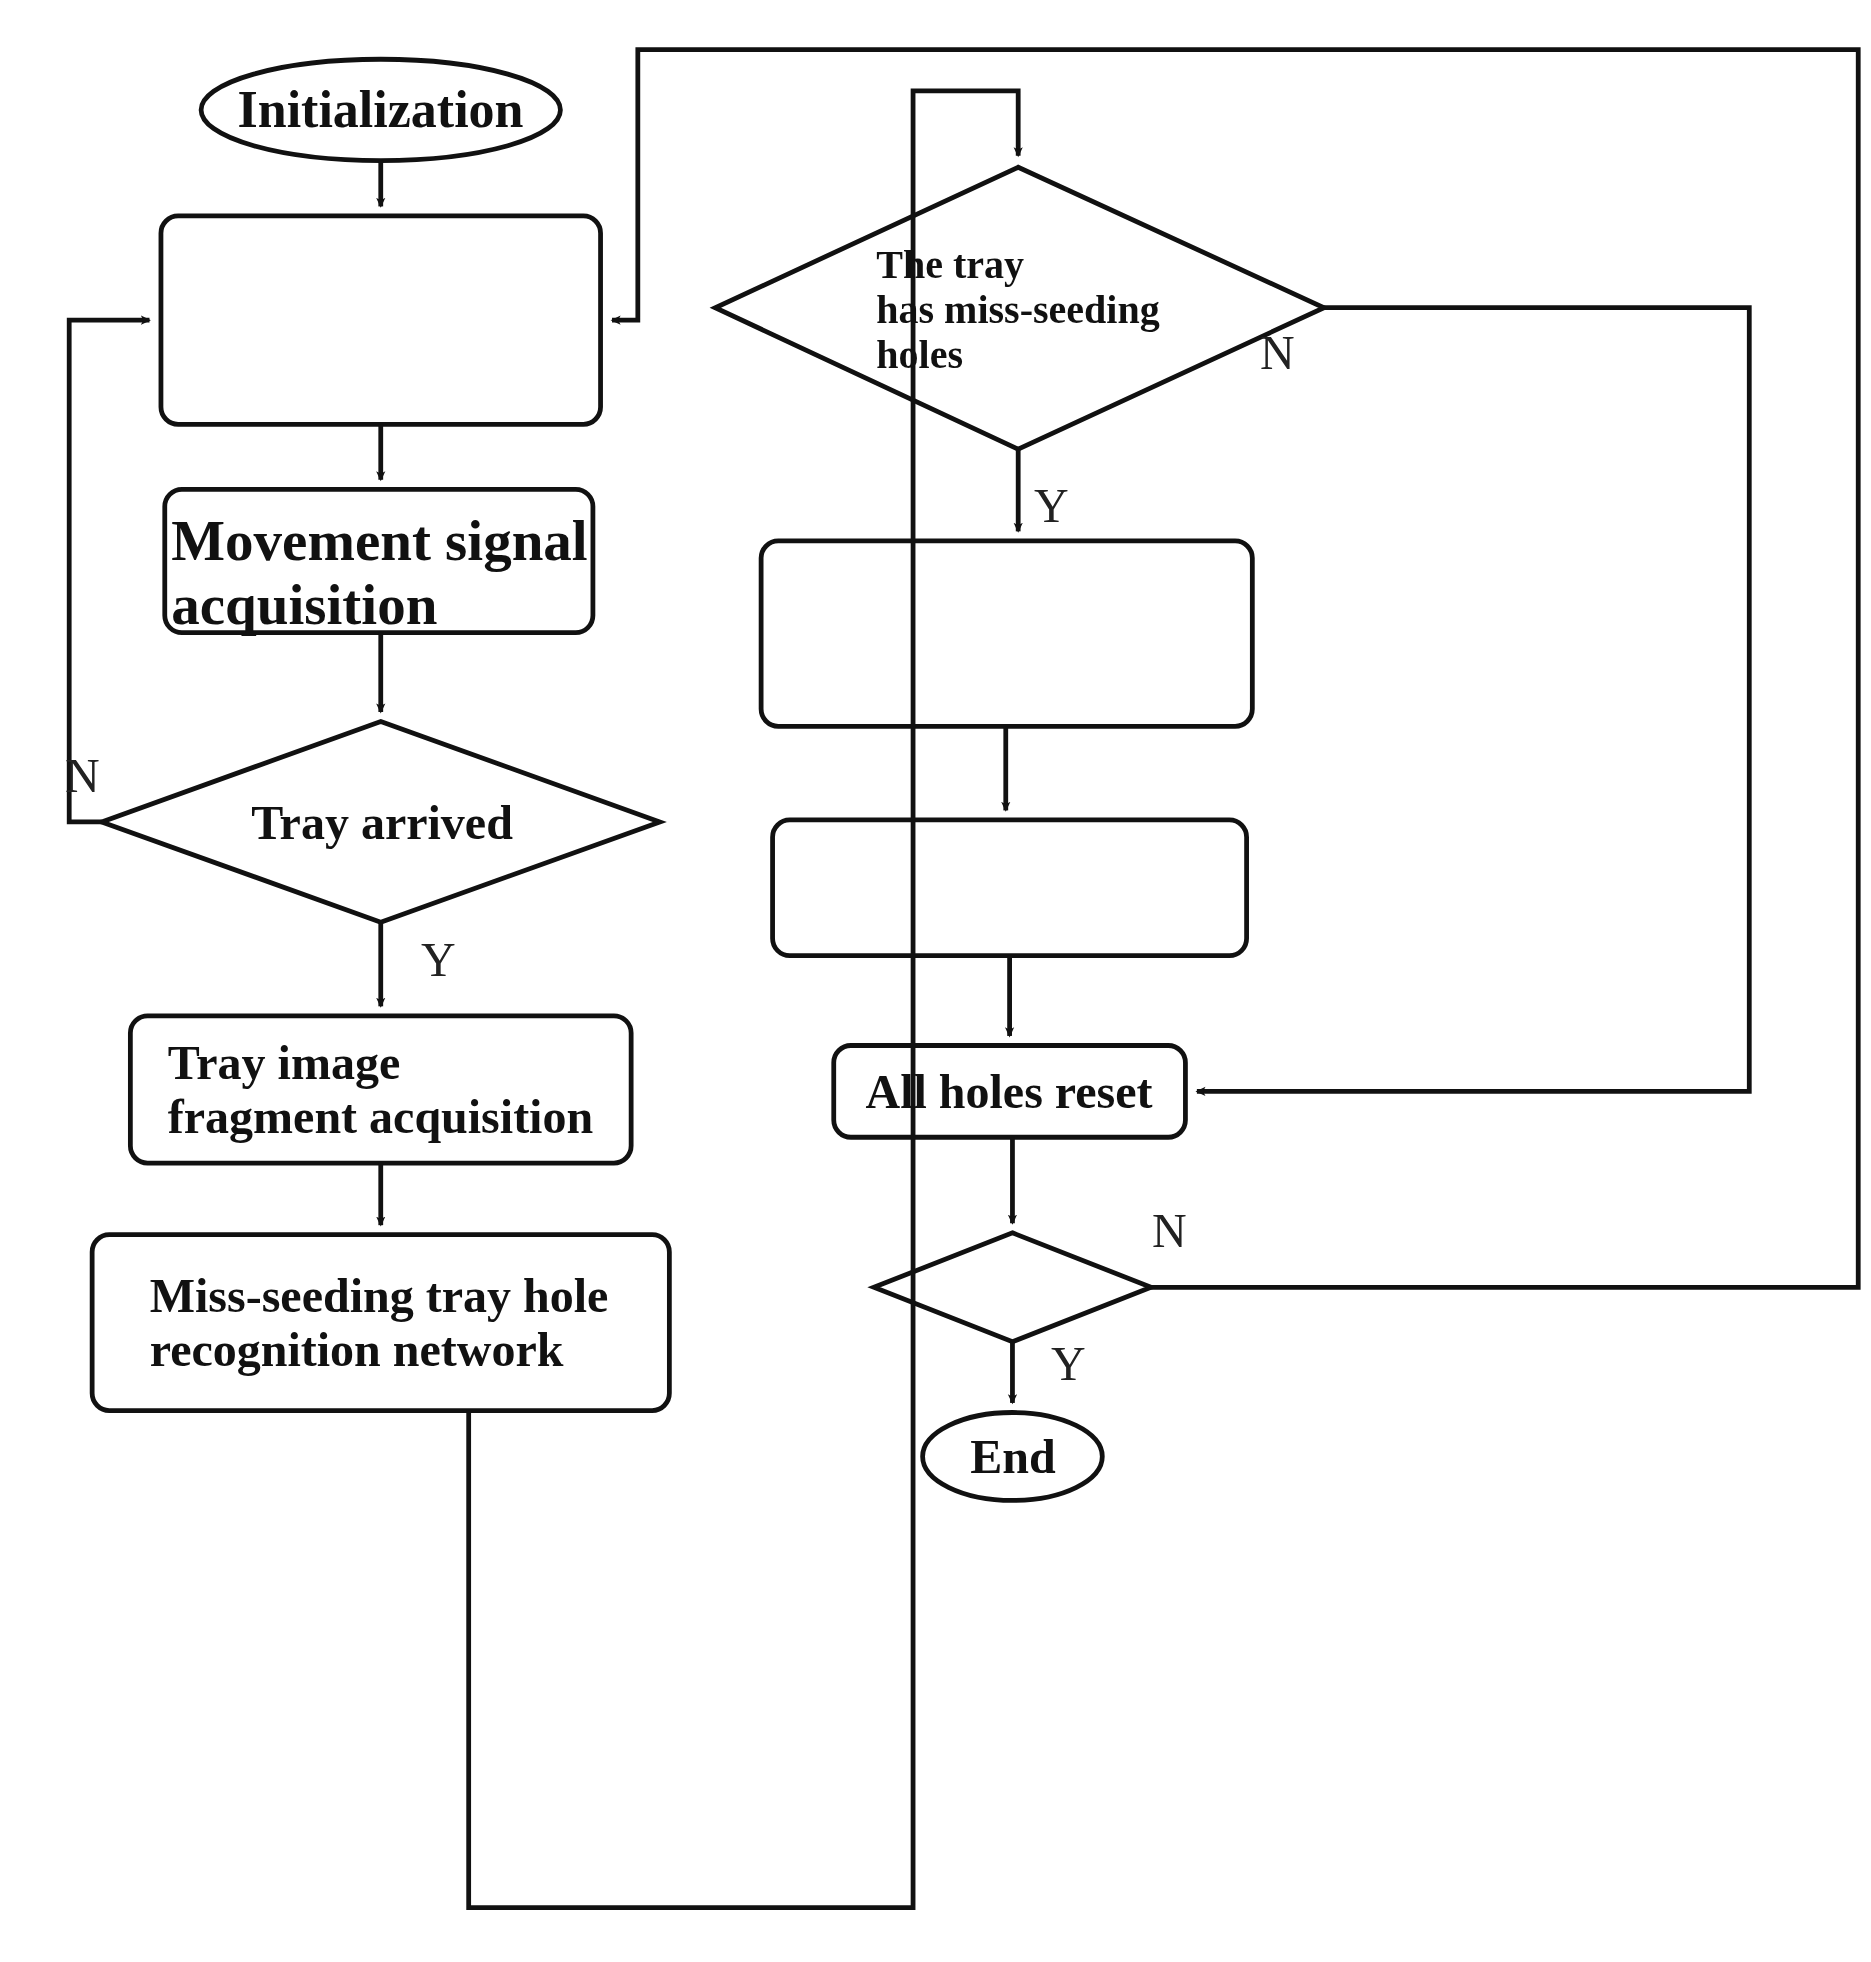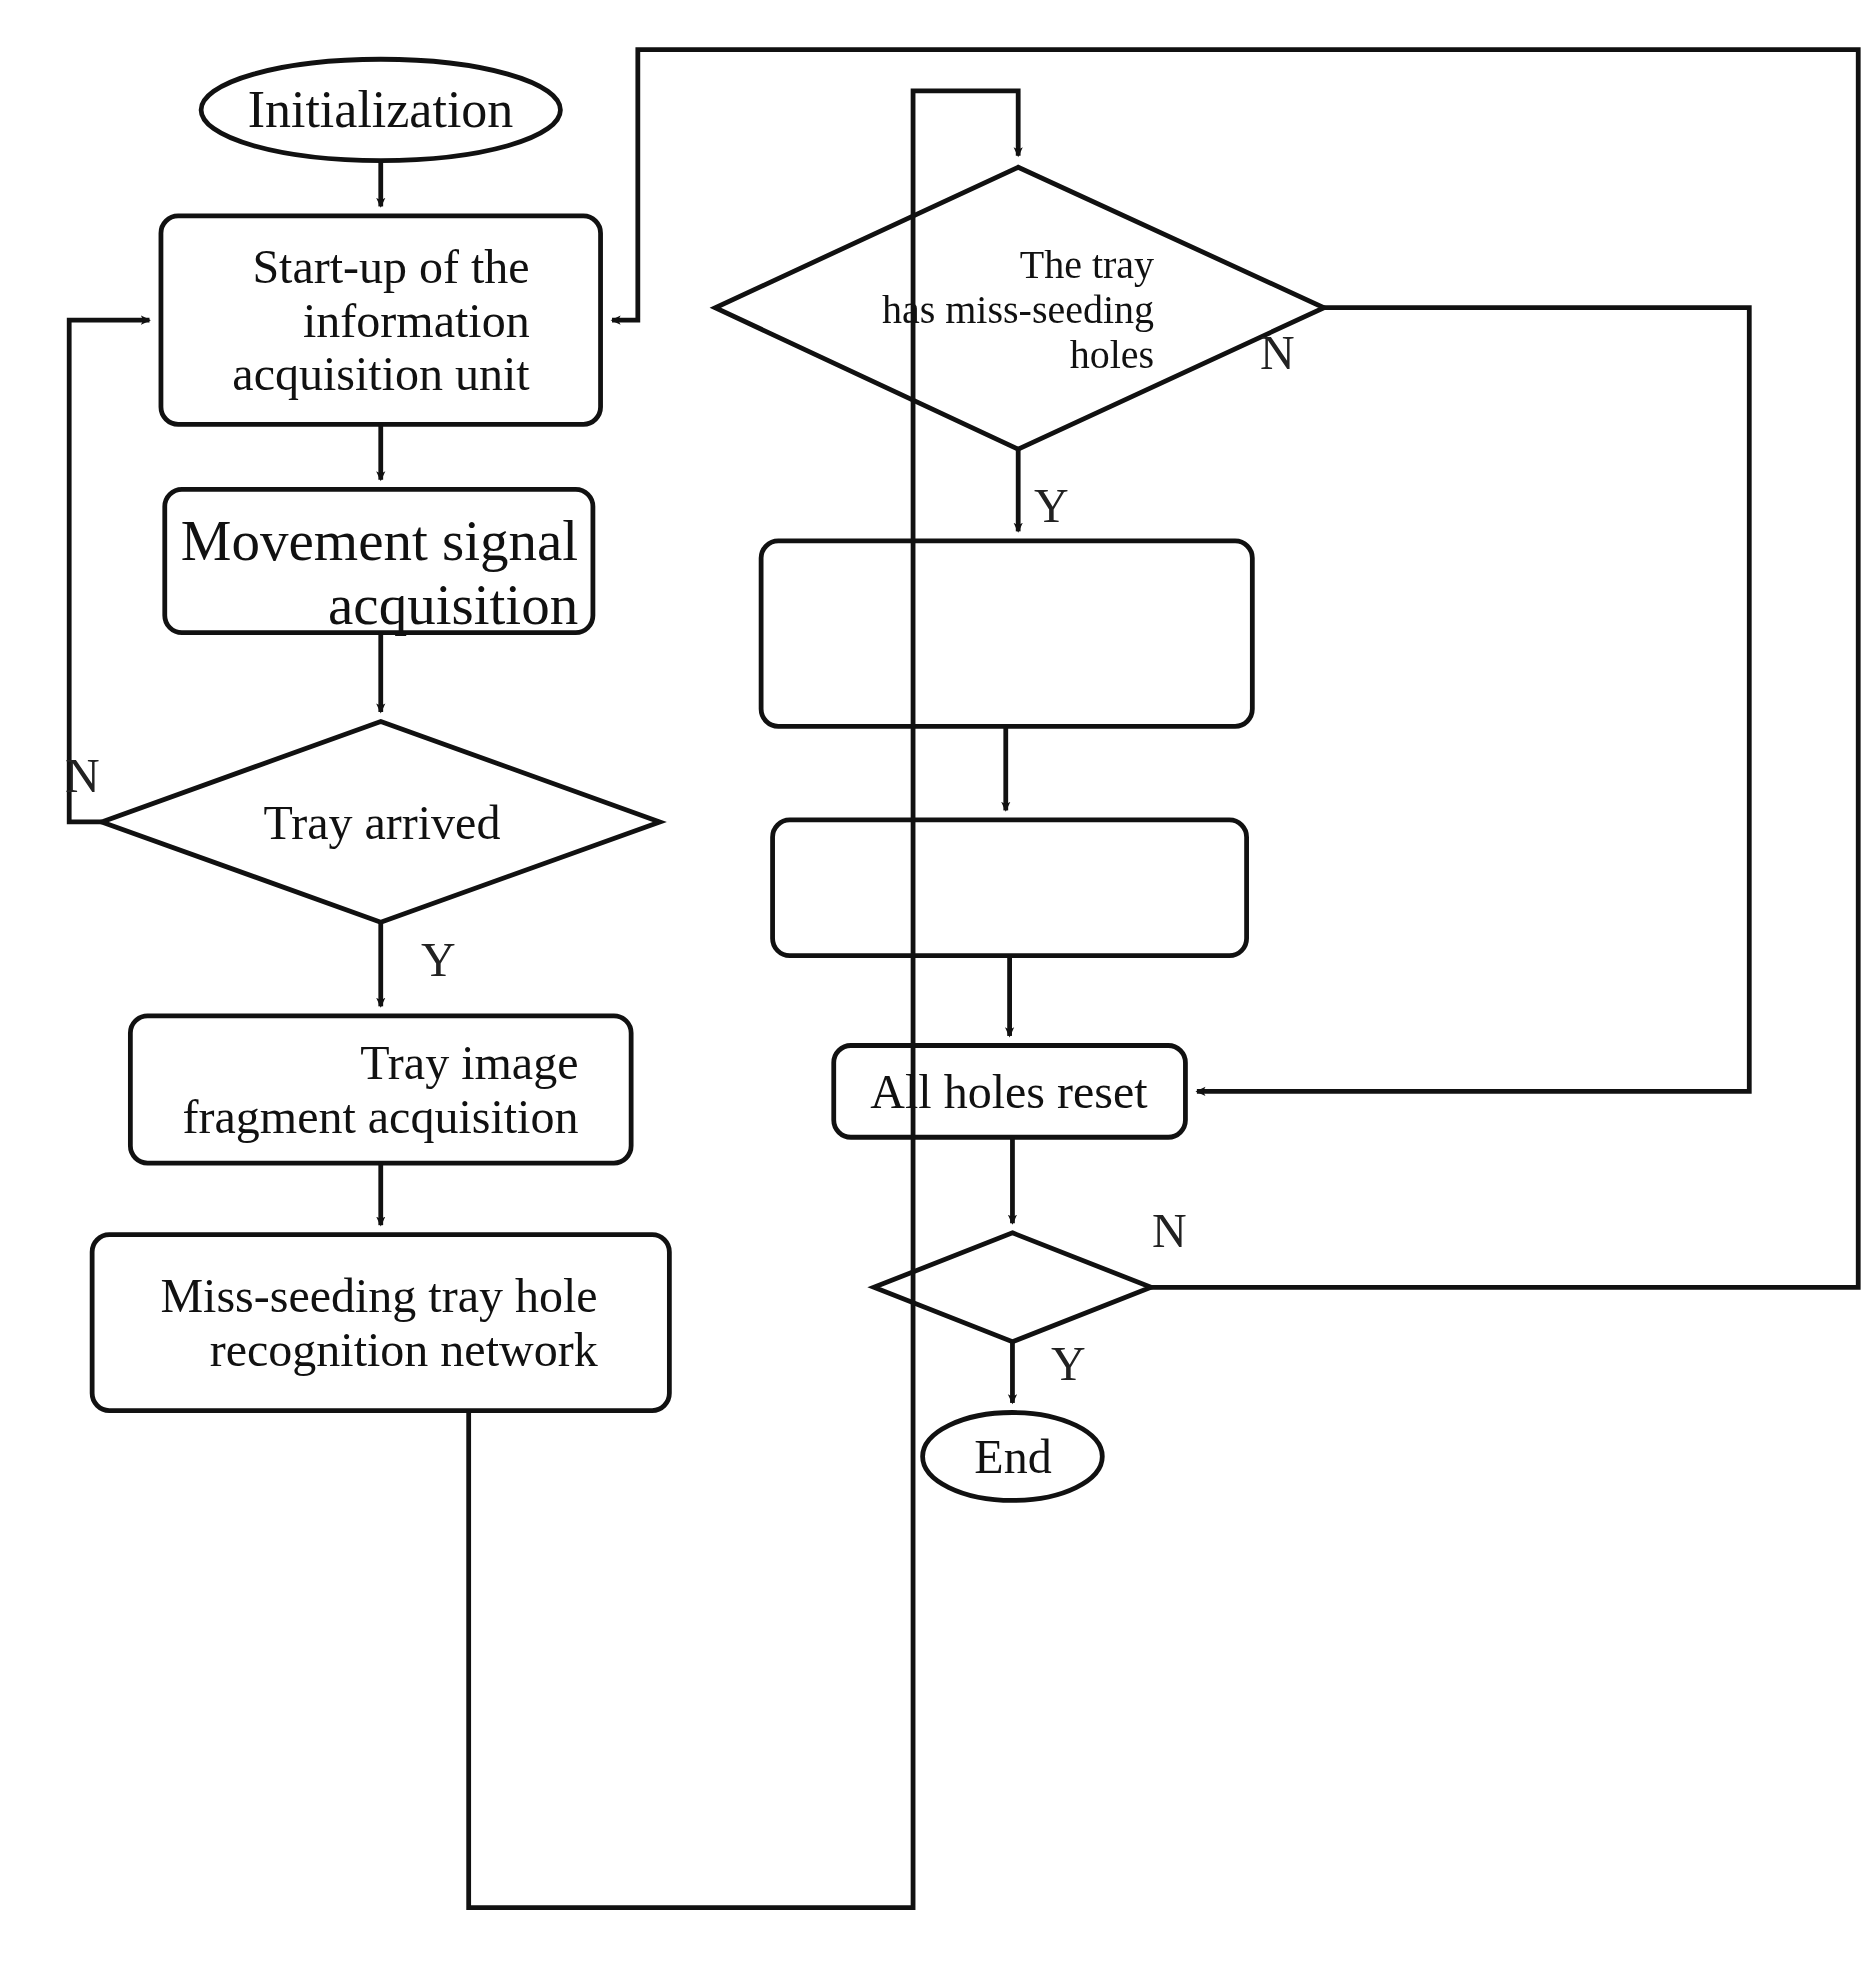--- a/index.html
+++ b/index.html
@@ -6,22 +6,22 @@
   html,body{margin:0;padding:0;background:#ffffff;}
   body{
     font-family:"Liberation Serif", "DejaVu Serif", serif;
     width:1872px;height:1962px;position:relative;overflow:hidden;
   }
   #chart-root{position:absolute;left:0;top:0;width:1872px;height:1962px;}
   svg#flow-svg{position:absolute;left:0;top:0;width:1872px;height:1962px;display:block;}
   .node-label{
     position:absolute;
     display:flex;align-items:center;justify-content:center;
-    text-align:right;
-    font-weight:normal;
+    text-align:left;
+    font-weight:bold;
     color:#111111;
     line-height:1.12;
     white-space:pre-line;
     pointer-events:none;
   }
   .edge-label{
     position:absolute;
     font-weight:normal;
     color:#222222;
     font-family:"Liberation Serif","DejaVu Serif",serif;
@@ -109,23 +109,20 @@
       <path d="M1059,1190 L1059,1280" marker-end="url(#arrowhead)"></path>
 
       <path d="M1204,1347 L1944,1347 L1944,52 L667,52 L667,335 L640,335" marker-end="url(#arrowhead)"></path>
 
       <path d="M1059,1404 L1059,1468" marker-end="url(#arrowhead)"></path>
     </g>
   </svg>
 
   <div class="node-label t-init">Initialization</div>
 
-  <div class="node-label t-startup">Start-up of the
-information
-acquisition unit</div>
 
   <div class="node-label t-movement">Movement signal
 acquisition</div>
 
   <div class="node-label t-trayarrived">Tray arrived</div>
 
   <div class="node-label t-trayimage">Tray image
 fragment acquisition</div>
 
   <div class="node-label t-missrecog">Miss-seeding tray hole

